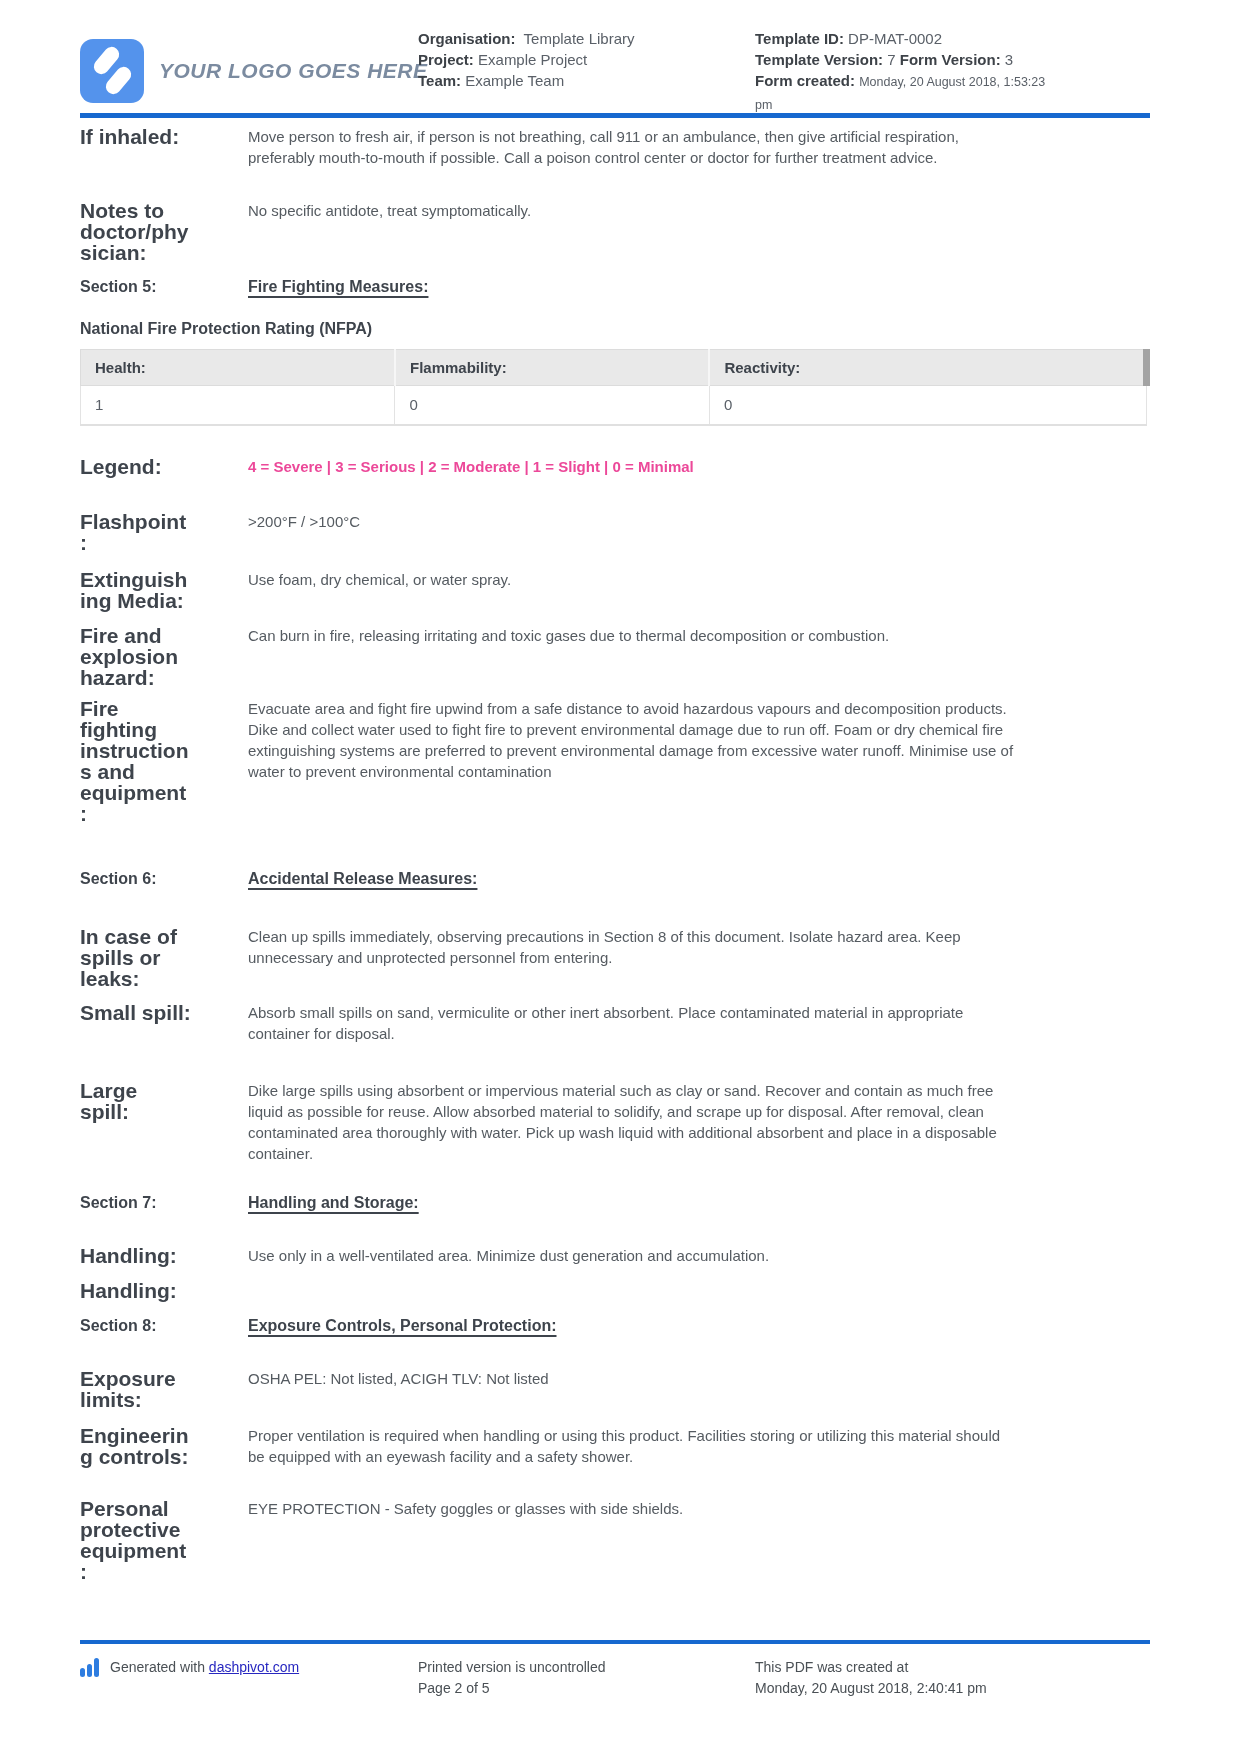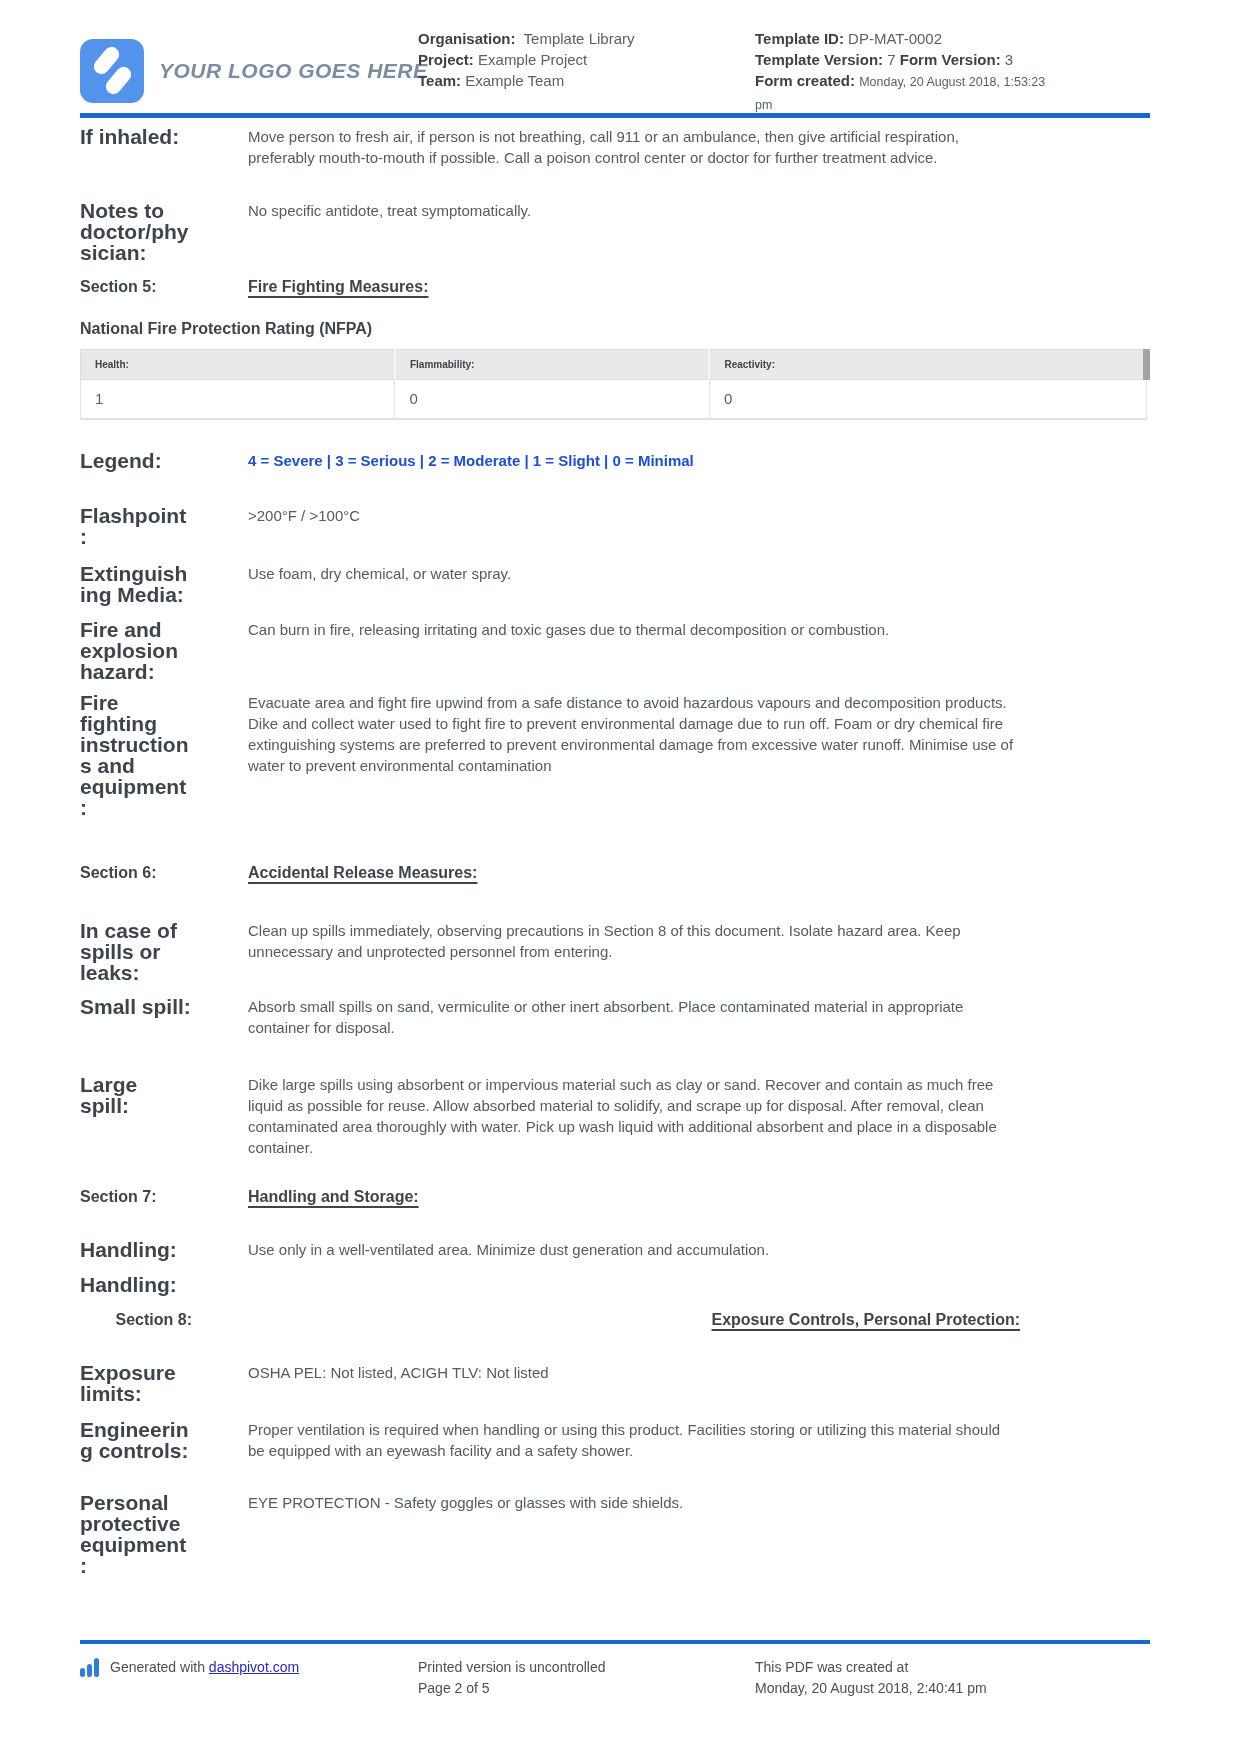--- a/index.html
+++ b/index.html
@@ -28,32 +28,32 @@
 
   
   .doc-body { position:absolute; left:80px; top:126px; width:1070px; }
   .row { display:flex; align-items:flex-start; }
   .row .label {
     width:112px; flex-shrink:0; margin-right:56px;
     font-weight:bold; color:#3e444c; font-size:21px; line-height:21px;
     overflow-wrap:anywhere;
   }
   .row .value { flex:1; max-width:772px; font-size:15px; line-height:21px; color:#555b61; }
-  .row .value p.bold { font-weight:bold; color:#1d4ed8; }
+  .row .value p.bold { font-weight:bold; color:#ec4899; }
   .section-title {
     font-weight:bold; color:#3e444c; font-size:16px; line-height:22px;
     text-decoration:underline; text-decoration-thickness:2px; text-underline-offset:4px;
   }
   .row.section .label { font-size:16px; line-height:22px; }
 
   
   .nfpa-heading { font-weight:bold; color:#3e444c; font-size:16px; line-height:21px; margin-bottom:10px; }
   table.nfpa-table { width:100%; border-collapse:collapse; }
   table.nfpa-table th {
-    background:#e9e9e9; text-align:left; font-size:10px; color:#3e444c;
+    background:#e9e9e9; text-align:left; font-size:15px; color:#3e444c;
     padding:9px 14px; border:1px solid #dcdcdc; border-right:2px solid #f6f6f6;
   }
   table.nfpa-table th:last-child { border-right:7px solid #a3a3a3; }
   table.nfpa-table td {
     background:#fff; font-size:15px; color:#5a6068;
     padding:10px 14px 11px 14px; border:1px solid #e3e3e3; border-bottom:2px solid #e0e0e0;
   }
   table.nfpa-table th:nth-child(1), table.nfpa-table td:nth-child(1) { width:29.5%; }
   table.nfpa-table th:nth-child(2), table.nfpa-table td:nth-child(2) { width:29.5%; }
 
@@ -192,21 +192,21 @@
       <div class="row" style="margin-bottom: 14px;">
     <div class="label">Handling:</div>
     <div class="value">
           <p>Use only in a well-ventilated area. Minimize dust generation and accumulation.</p>
         </div>
   </div>
       <div class="row" style="margin-bottom: 14px;">
     <div class="label">Handling:</div>
     <div class="value"></div>
   </div>
-      <div class="row section" style="margin-bottom: 31px; text-align: right;">
+      <div class="row section" style="margin-bottom: 31px;">
     <div class="label">Section 8:</div>
     <div class="value"><span class="section-title">Exposure Controls, Personal Protection:</span></div>
   </div>
       <div class="row" style="margin-bottom: 15px;">
     <div class="label">Exposure limits:</div>
     <div class="value">
           <p>OSHA PEL: Not listed, ACIGH TLV: Not listed</p>
         </div>
   </div>
       <div class="row" style="margin-bottom: 31px;">

